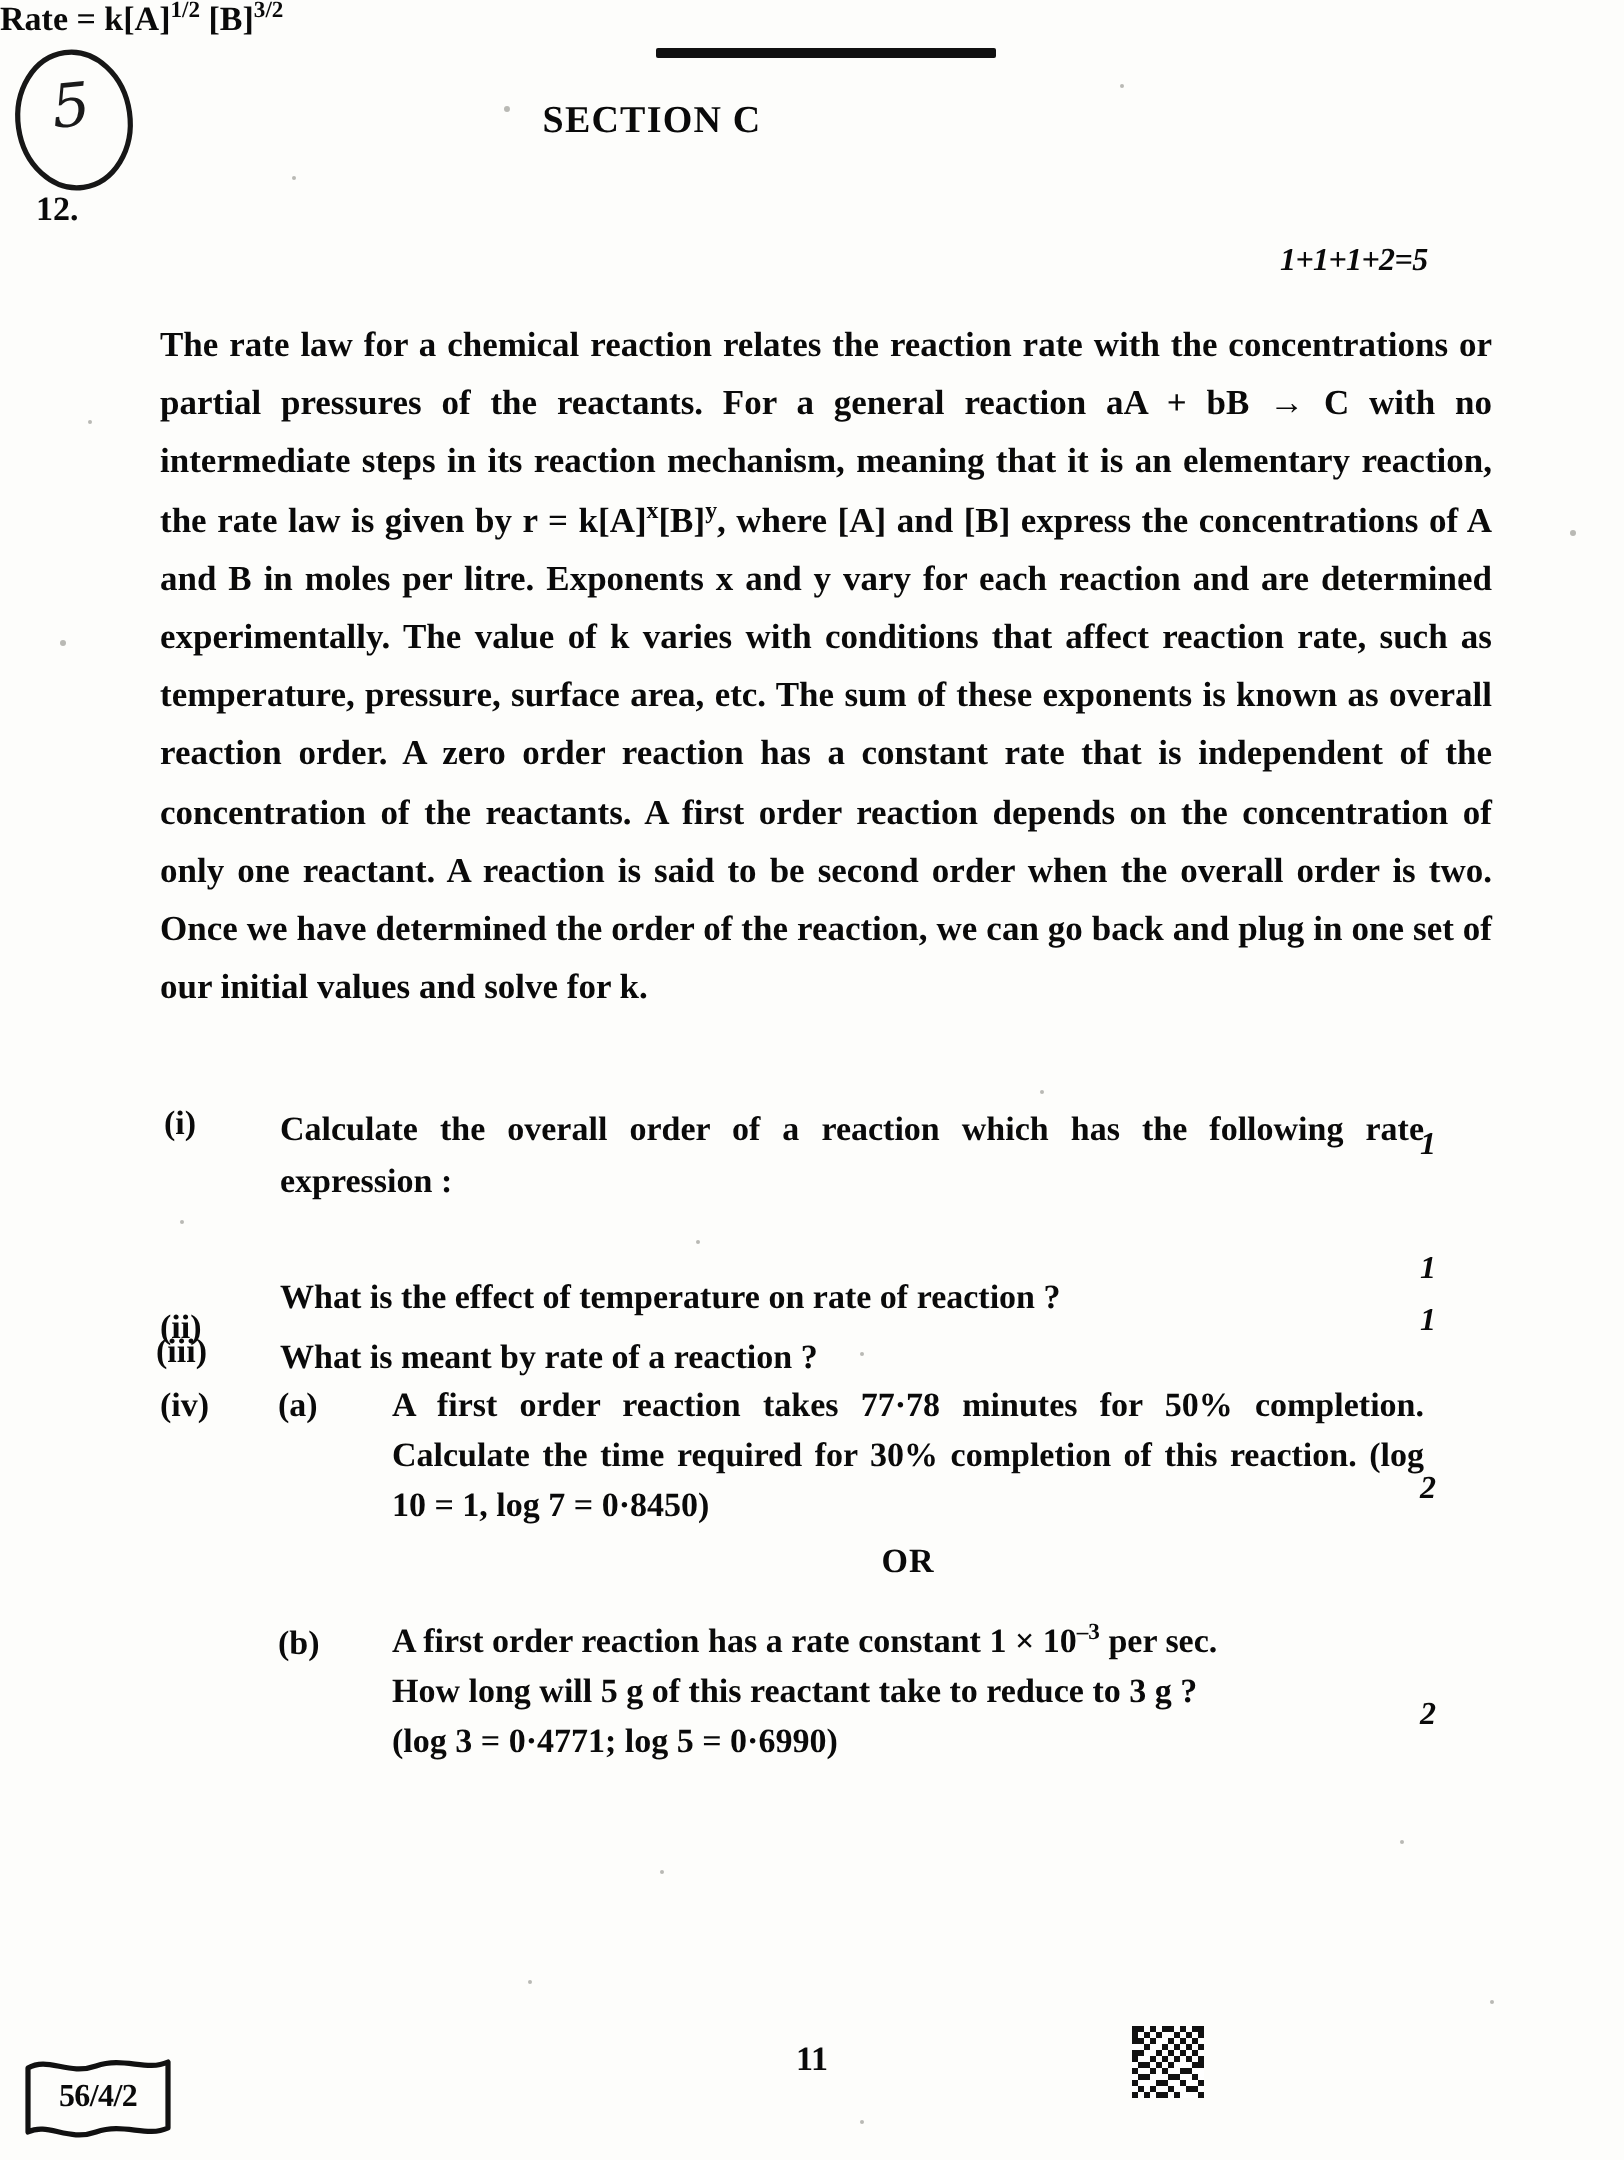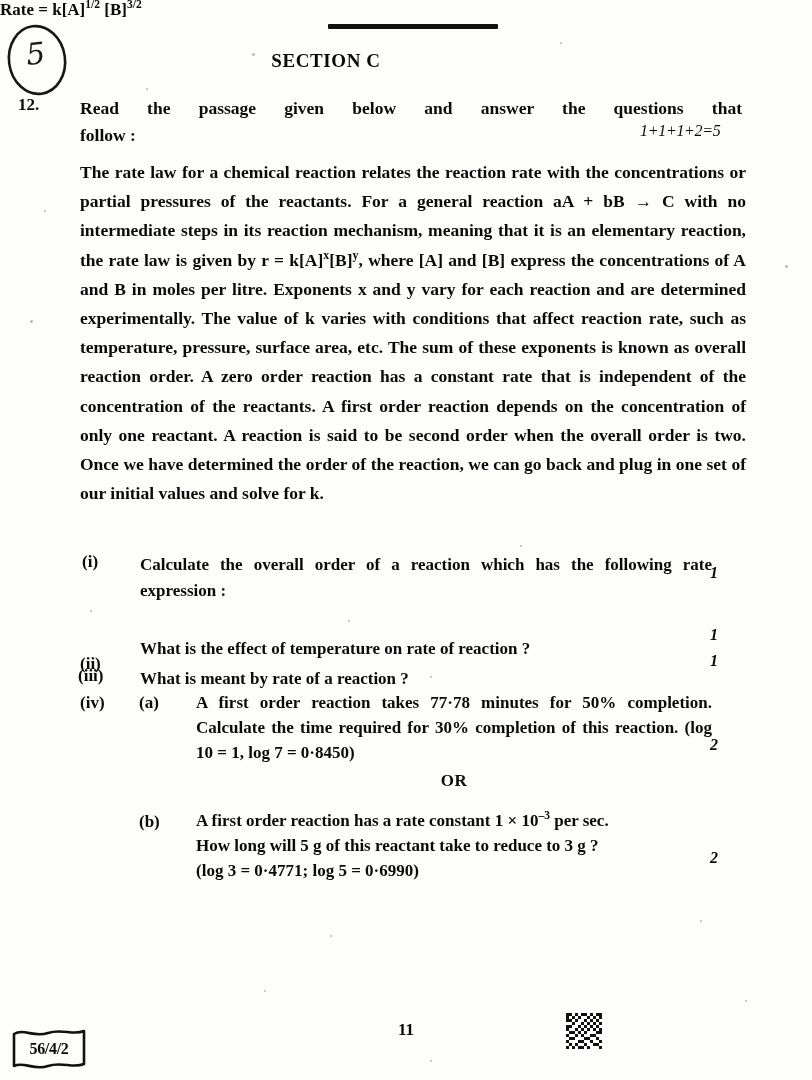--- a/index.html
+++ b/index.html
@@ -92,21 +92,21 @@
   #q-stem .line1 {
     display: block;
     text-align: justify;
     text-align-last: justify;
   }
   #marks-total {
     position: absolute;
     left: 640px;
     top: 122px;
     font-size: 16px;
-    font-weight: normal;
+    font-weight: bold;
     font-style: italic;
     letter-spacing: -0.3px;
   }
 
   
   #passage {
     position: absolute;
     left: 80px;
     top: 158px;
     width: 666px;
@@ -221,24 +221,20 @@
     </svg>
     <span class="digit">5</span>
   </div>
 
   <div id="top-rule"></div>
 
   <div id="section-heading">SECTION C</div>
 
   <div id="q-number">12.</div>
 
-  <div id="q-stem">
-    <span class="line1">Read the passage given below and answer the questions that</span>
-    <span>follow :</span>
-  </div>
   <div id="marks-total">1+1+1+2=5</div>
 
   <div id="passage">
     <p>
       <span>The rate law for a chemical reaction relates the reaction rate with the concentrations or partial pressures of the reactants. For a general reaction aA + bB → C with no intermediate steps in its reaction mechanism, meaning that it is an elementary reaction, the rate law is given by  r = k[A]</span><sup>x</sup><span>[B]</span><sup>y</sup><span>, where [A] and [B] express the concentrations of A and B in moles per litre. Exponents x and y vary for each reaction and are determined experimentally. The value of k varies with conditions that affect reaction rate, such as temperature, pressure, surface area, etc. The sum of these exponents is known as overall reaction order. A zero order reaction has a constant rate that is independent of the concentration of the reactants. A first order reaction depends on the concentration of only one reactant. A reaction is said to be second order when the overall order is two. Once we have determined the order of the reaction, we can go back and plug in one set of our initial values and solve for k.</span>
     </p>
   </div>
 
   <div class="label" id="q-i-label">(i)</div>
   <div class="subq" id="q-i-body">Calculate the overall order of a reaction which has the following rate expression :</div>

